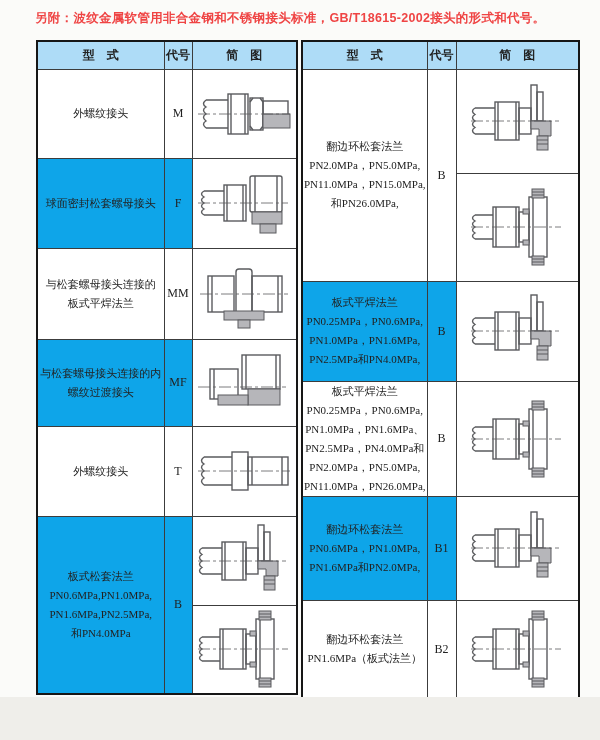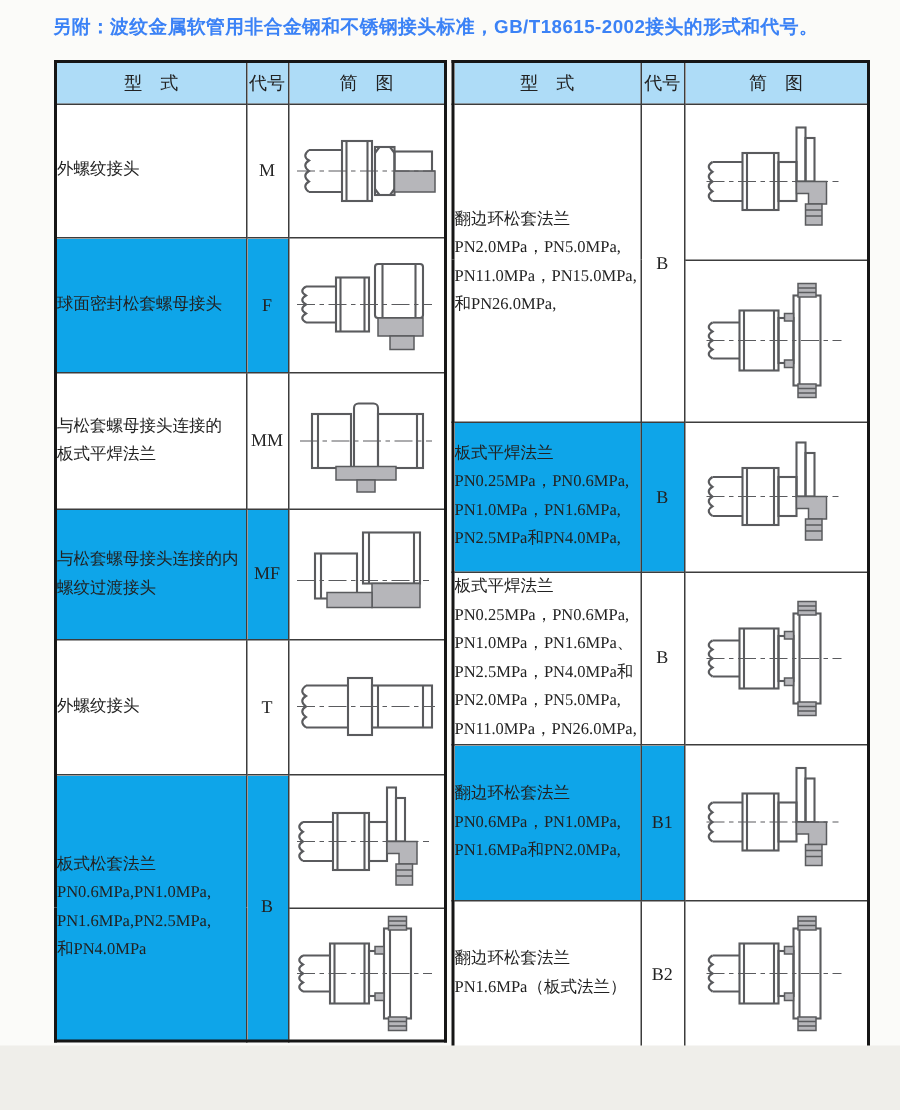--- a/index.html
+++ b/index.html
@@ -6,38 +6,38 @@
   body{
     width:600px;height:740px;
     background:#f3f2ee;
     font-family:"Liberation Sans",sans-serif;
     position:relative;
     color:#1c1c1c;
   }
   .page{position:absolute;inset:0;background:#fbfbf9;}
   .title{
     position:absolute;left:35px;top:10px;width:540px;
-    font-size:12.5px;font-weight:bold;color:#3b82f6;
+    font-size:12.5px;font-weight:bold;color:#ef4444;
     letter-spacing:0.3px;
   }
   table.jt{
     position:absolute;border-collapse:collapse;table-layout:fixed;
     border:2px solid #161616;background:#fff;
   }
   table.jt td,table.jt th{
     border:1px solid #3c3c3c;padding:0;vertical-align:middle;overflow:hidden;
   }
   #tleft{left:36px;top:40px;}
   #tright{left:301px;top:40px;}
   th.hd{
-    background:#aedcf7;font-size:12px;font-weight:normal;color:#222;
+    background:#aedcf7;font-size:12px;font-weight:bold;color:#222;
     text-align:center;font-family:"Liberation Serif",serif;
   }
   td.type{
-    font-size:11px;line-height:19px;text-align:left;
+    font-size:11px;line-height:19px;text-align:center;
     padding:2px 4px 2px 8px;white-space:pre-line;
     font-family:"Liberation Serif",serif;color:#222;
   }
   td.code{
     font-size:12px;text-align:center;
     font-family:"Liberation Serif",serif;color:#222;
   }
   td.diag{text-align:center;background:#fff;}
   tr.hl td.type,tr.hl td.code{background:#0ea5e9;}
   .diag svg{display:block;margin:0 auto;}

